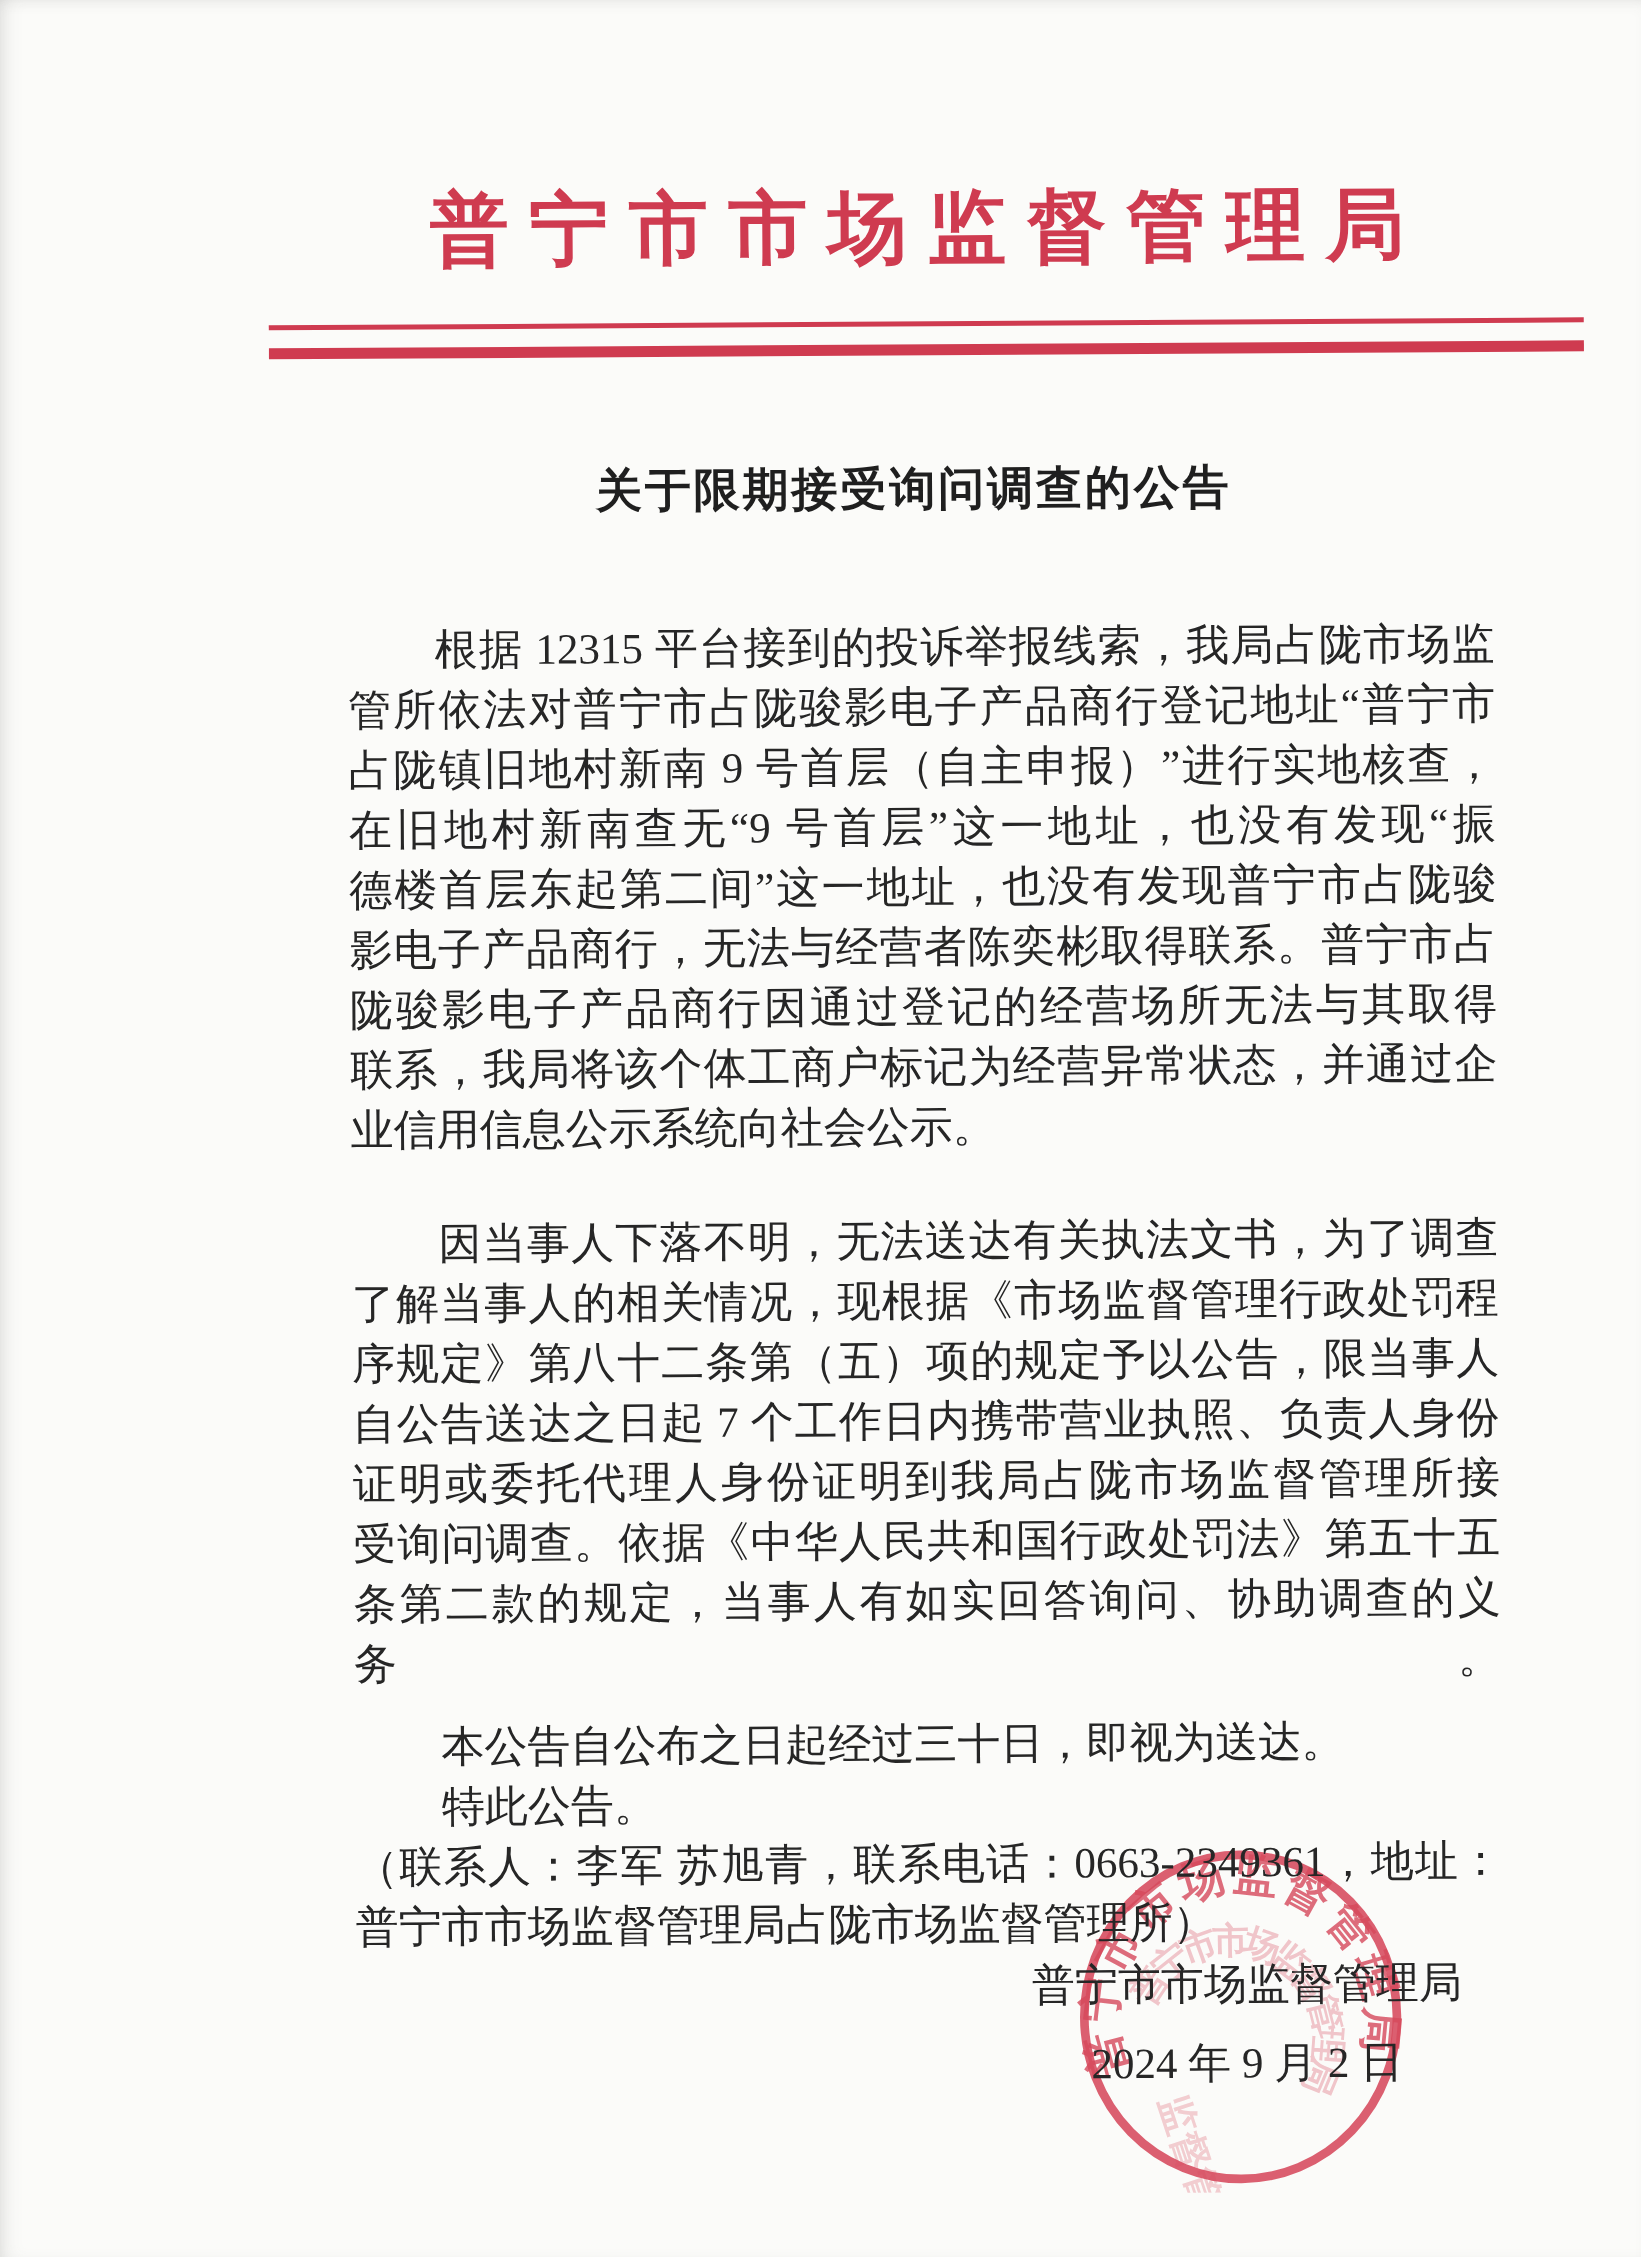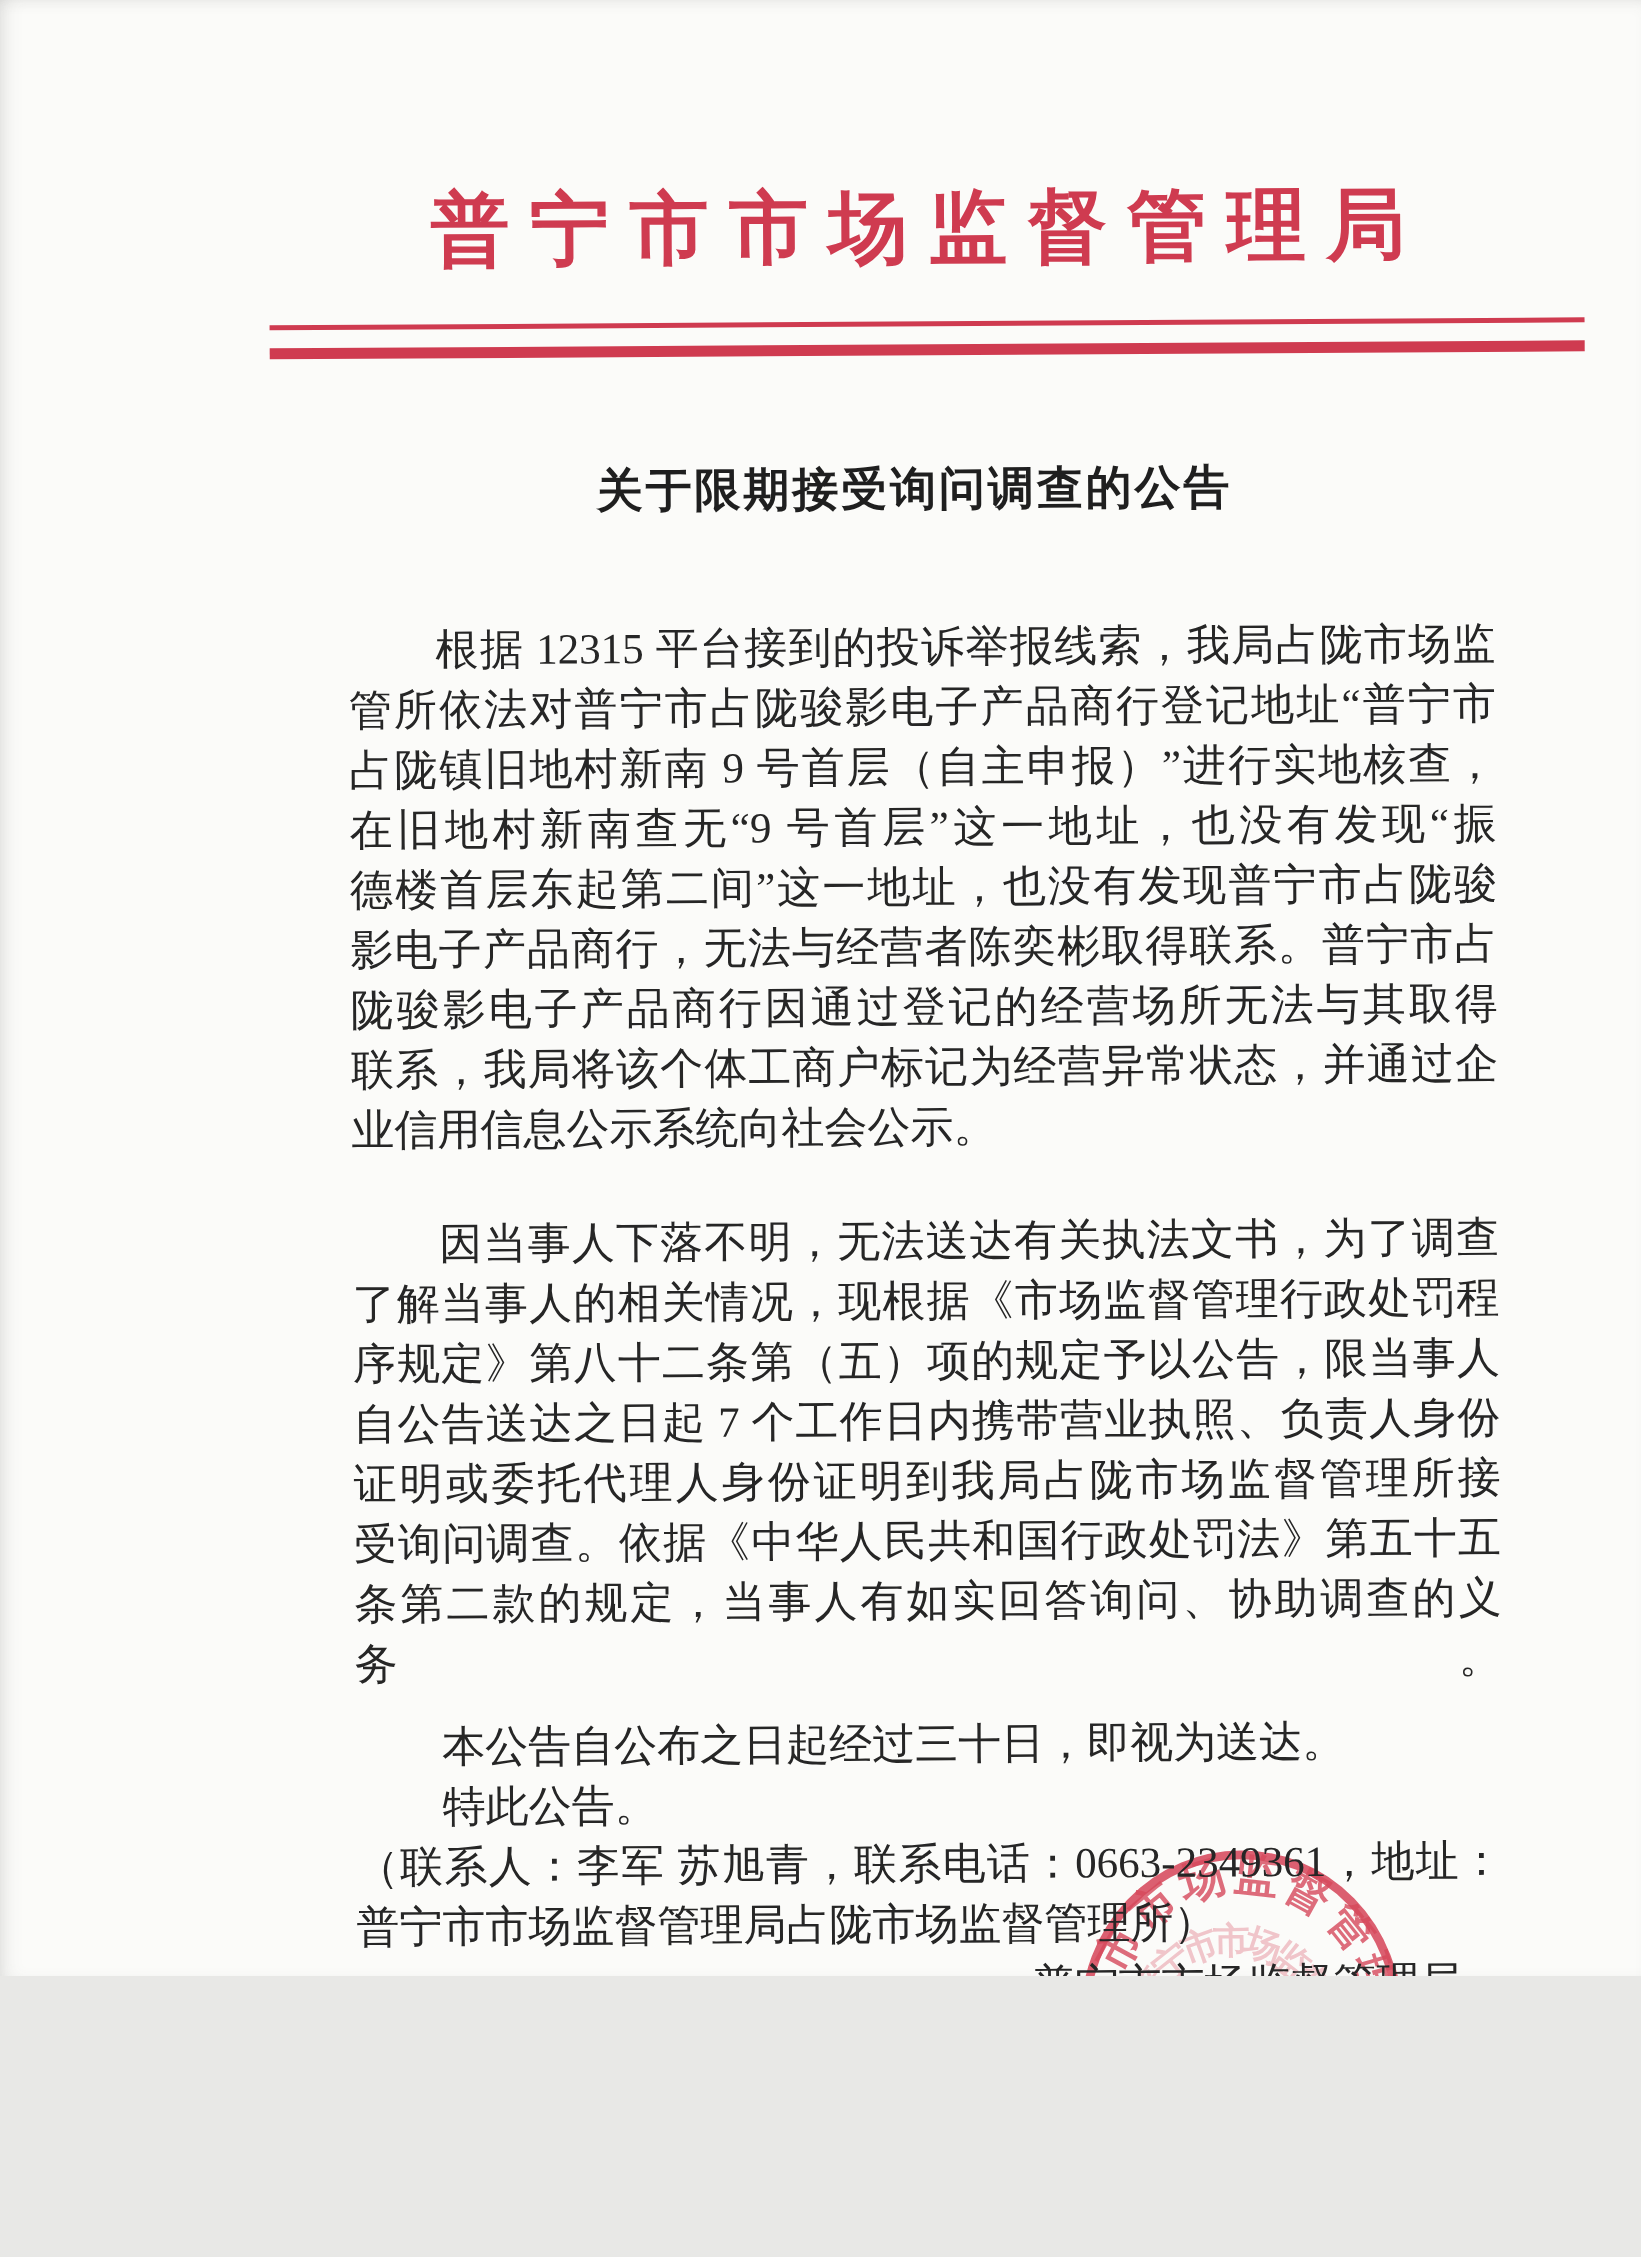--- a/index.html
+++ b/index.html
@@ -1,18 +1,18 @@
 <!DOCTYPE html>
 <html><head>
 <meta charset="utf-8">
 <style>
   html,body{margin:0;padding:0;background:#e8e8e6;}
   .page{
     position:relative;
-    width:1641px;height:1976px;
+    width:1641px;height:2257px;
     margin:0 auto;
     background:#fbfbf9;
     overflow:hidden;
     font-family:"Liberation Serif","DejaVu Serif",serif;
     color:#262626;
     box-shadow:inset 13.5px 0 21px -13.5px rgba(80,80,80,.22), inset 0 9.7px 17.4px -11.6px rgba(80,80,80,.15);
   }
   .content{position:absolute;inset:0;transform:rotate(-0.35deg);transform-origin:50% 45%;}
   
   .agency{

